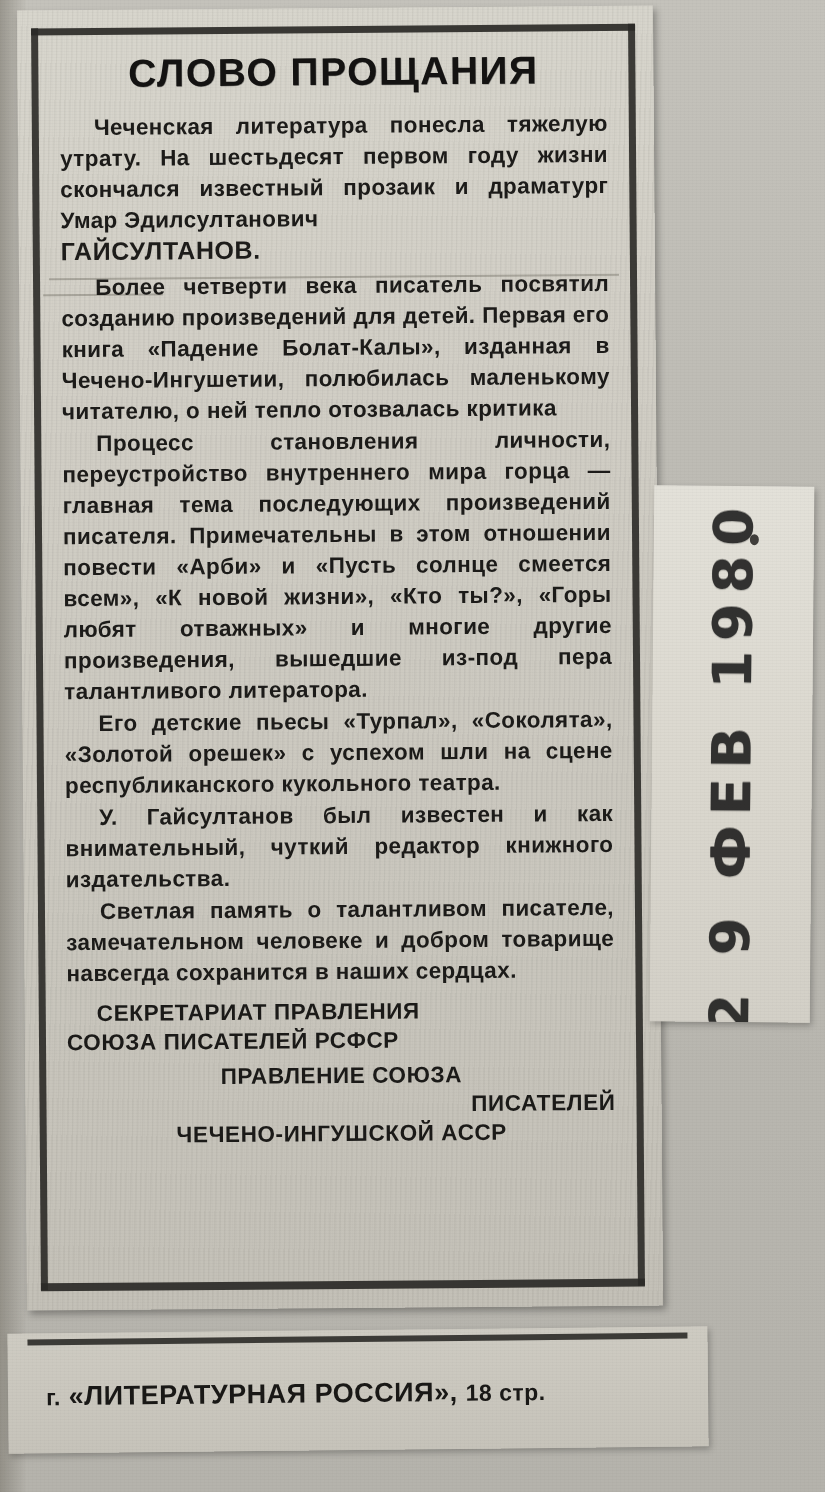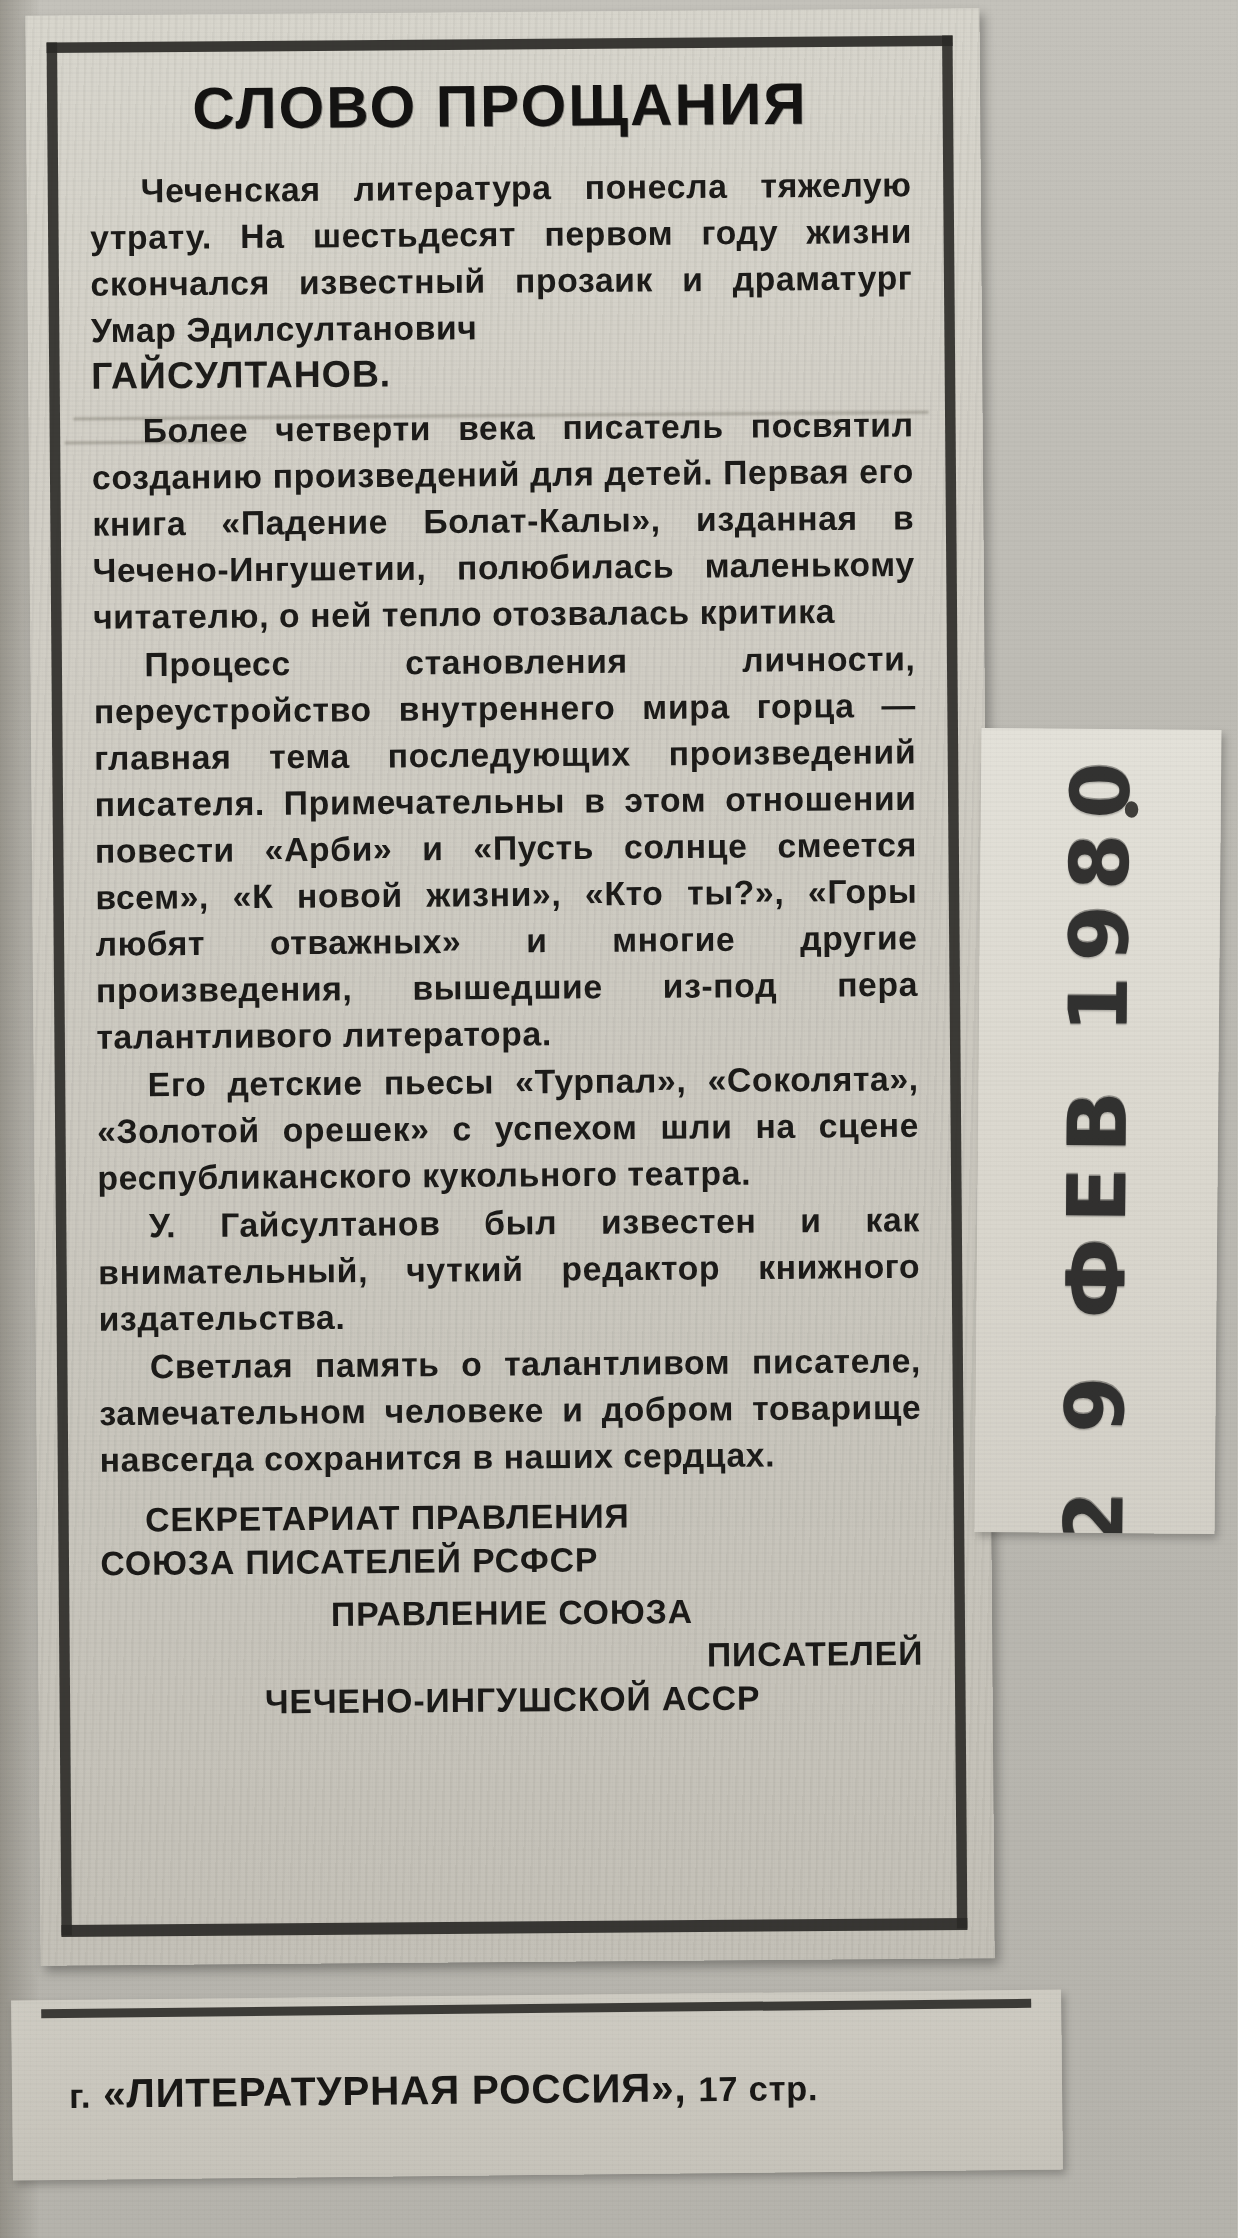--- a/index.html
+++ b/index.html
@@ -263,21 +263,21 @@
       </div>
 
     </div>
   </div>
 
   <div class="source-strip">
     <div class="rule"></div>
     <div class="source-text">
       <span class="small">г.</span>
       <span>«ЛИТЕРАТУРНАЯ РОССИЯ»,</span>
-      <span class="small">17 стр.</span>
+      <span class="small">18 стр.</span>
     </div>
   </div>
 
   <div class="date-scrap">
     <div class="ink-dot"></div>
     <div class="date-stamp">2 9 ФЕВ 1980</div>
   </div>
 
 </div>
 

